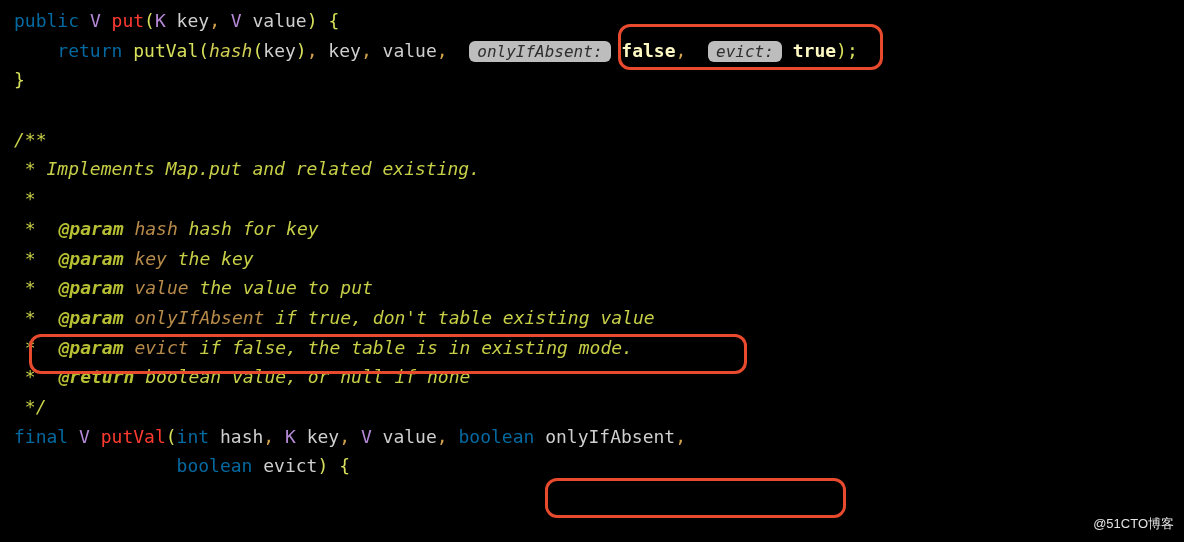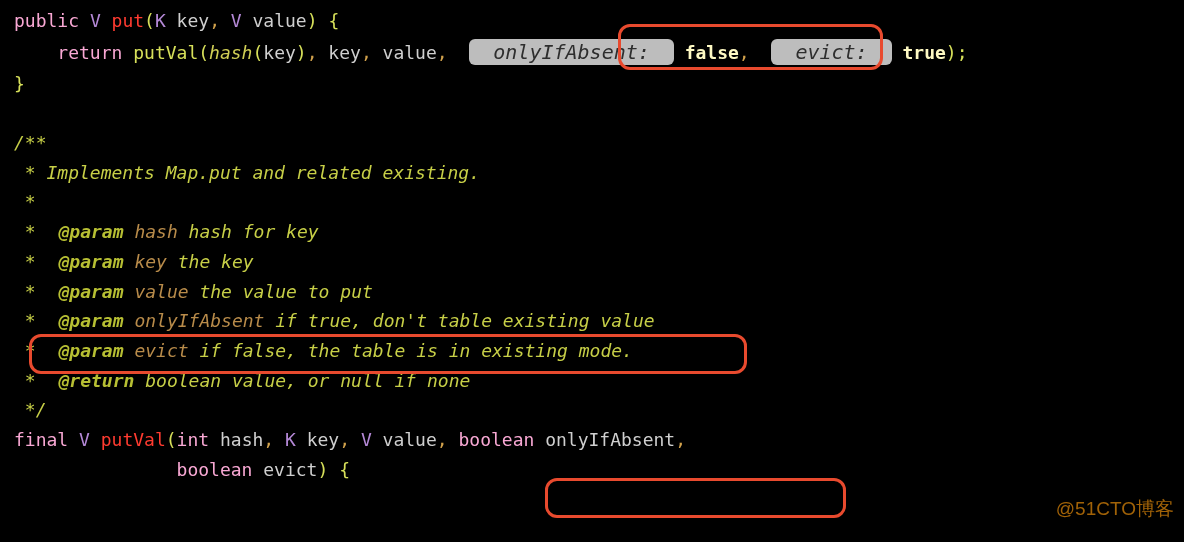--- a/index.html
+++ b/index.html
@@ -13,53 +13,53 @@
     width: 1184px;
     height: 542px;
     overflow: hidden;
     position: relative;
   }
   pre {
     margin: 0;
     padding: 6px 14px;
     white-space: pre;
   }
-  .kw   { color: #f9a8d4; }   
+  .kw   { color: #0369a1; }   
   .type { color: #b488d6; }   
   .name { color: #ff3b30; font-weight: 400; }   
   .id   { color: #cfcfcf; }   
   .call { color: #d7e05a; }   
   .ital { color: #d1cf55; font-style: italic; } 
   .punc { color: #d7e05a; }   
   .comma{ color: #d2a24c; }
   .hint {
     background: #bdbdbd;
     color: #2e2e2e;
     border-radius: 6px;
-    padding: 1px 24px;
+    padding: 1px 8px;
     font-style: italic;
-    font-size: 20px;
+    font-size: 16px;
   }
   .val  { color: #fef9c3; font-weight: 600; }
   .cmt  { color: #c7cf47; font-style: italic; }
   .tag  { color: #b7bf33; font-style: italic; font-weight: 600; margin-left: 12px; }
   .pn   { color: #b88b4a; font-style: italic; }   
   .hl1, .hl2, .hl3 {
     position: absolute;
     border: 3px solid #e84a2e;
     border-radius: 12px;
     pointer-events: none;
     box-sizing: border-box;
   }
   .watermark {
     position: absolute;
     right: 10px;
-    bottom: 18px;
-    color: #a16207;
-    font-size: 19px;
+    bottom: 8px;
+    color: #e5e5e5;
+    font-size: 13px;
     font-family: sans-serif;
   }
 </style>
 </head>
 <body>
 
 <pre><span class="kw">public</span> <span class="type">V</span> <span class="name">put</span><span class="punc">(</span><span class="type">K</span> <span class="id">key</span><span class="comma">,</span> <span class="type">V</span> <span class="id">value</span><span class="punc">)</span> <span class="punc">{</span>
     <span class="kw">return</span> <span class="call">putVal</span><span class="punc">(</span><span class="ital">hash</span><span class="punc">(</span><span class="id">key</span><span class="punc">)</span><span class="comma">,</span> <span class="id">key</span><span class="comma">,</span> <span class="id">value</span><span class="comma">,</span>  <span class="hint">onlyIfAbsent:</span> <span class="val">false</span><span class="comma">,</span>  <span class="hint">evict:</span> <span class="val">true</span><span class="punc">)</span><span class="punc">;</span>
 <span class="punc">}</span>
 

